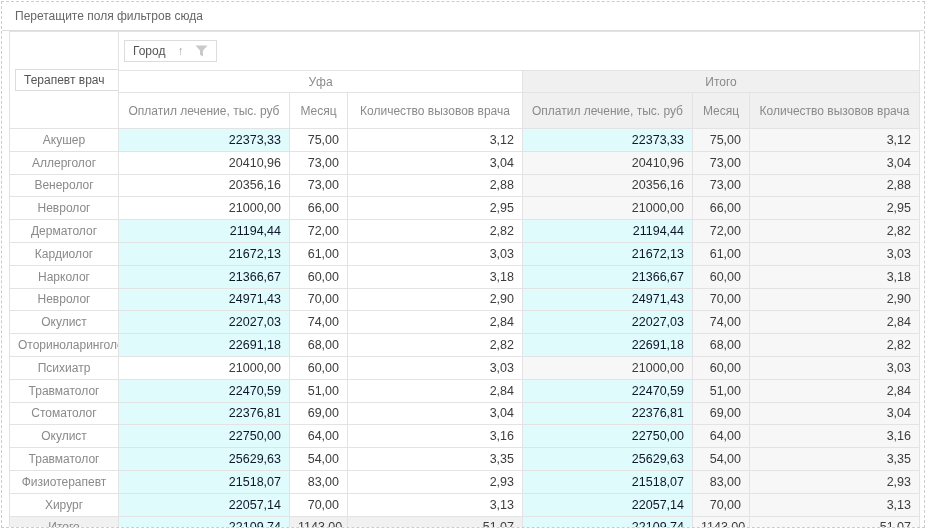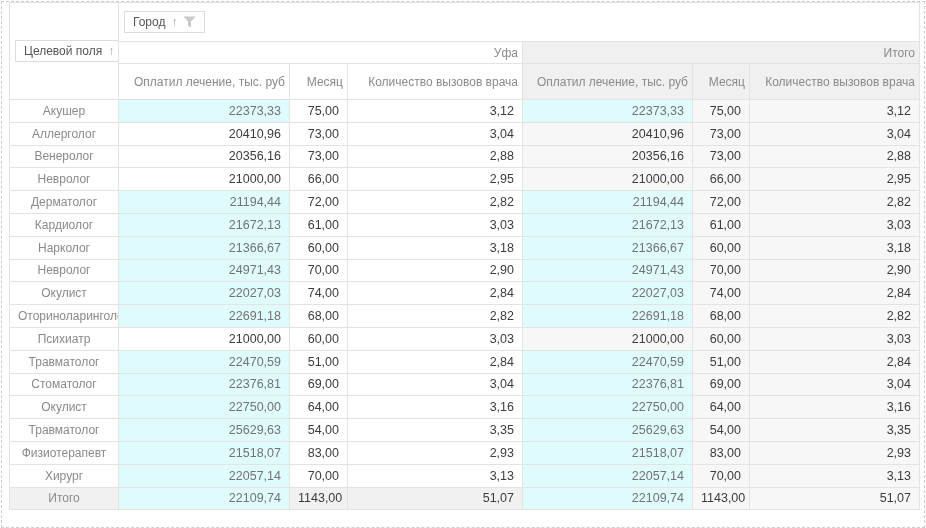--- a/index.html
+++ b/index.html
@@ -24,59 +24,62 @@
     border-collapse:collapse;
     table-layout:fixed;
     margin-left:7px;
     width:910px;
   }
   table.pivot td { border:1px solid #e3e3e3; box-sizing:border-box; overflow:hidden; white-space:nowrap; }
   tr.fields-row td { height:39px; background:#fff; vertical-align:middle; padding:0 0 0 5px; }
   td.desc-cell { background:#f2f2f2; vertical-align:bottom; padding:0 0 6px 5px; }
   tr.group-row td { height:22px; }
   tr.sub-row td { height:36px; }
-  .head { color:#8a8a8a; font-size:12px; text-align:right; background:#fff; font-weight:normal; padding:0 4px; }
+  .head { color:#8a8a8a; font-size:12px; text-align:center; background:#fff; font-weight:normal; padding:0 4px; }
   .head.total { background:#f0f0f0; }
   tbody tr.data-row td { height:22.8px; }
   tbody tr.footer-row td { height:22px; background:#f1f1f1; }
   .rowlabel { color:#8a8a8a; font-size:12px; padding:0 8px; background:#fff;text-align:center; }
   tr.footer-row .rowlabel { background:#f1f1f1; }
   .num { text-align:right; color:#3c3c3c; font-size:12.5px; padding:0 8px; background:#fff; }
   .num.total { background:#f7f7f7; }
-  .num.hl { background:#dffbfc !important; color:#737373; }
+  .num.hl { background:#dffbfc !important; color:#0f172a; }
   .chip {
-    display:inline-flex; align-items:center; gap:6px;
+    display:inline-flex; align-items:center; gap:12px;
     border:1px solid #dcdcdc; background:#fff;
     padding:4px 8px; font-size:12px; color:#555;
     cursor:pointer; line-height:1;
   }
   .sort-arrow { color:#a8a8a8; font-size:12px; }
   .funnel-icon { display:inline-block; line-height:0; }
 </style>
 </head>
 <body>
 
 <div class="widget">
 
+  <div class="filter-area">
+    <span>Перетащите поля фильтров сюда</span>
+  </div>
 
   <table class="pivot">
     <colgroup>
       <col style="width:109px">
       <col style="width:171px">
         <col style="width:58px">
         <col style="width:175px">
       <col style="width:170px">
         <col style="width:57px">
         <col style="width:170px">
     </colgroup>
     <tbody>
       <tr class="fields-row">
         <td class="desc-cell" rowspan="3">
           <span class="chip">
-            <span>Целевой поля</span>
+            <span>Терапевт врач</span>
             <span class="sort-arrow">↑</span>
 
           </span>
         </td>
         <td colspan="6">
           <span class="chip">
             <span>Город</span>
             <span class="sort-arrow">↑</span>
             <span class="funnel-icon"><svg width="13" height="12" viewBox="0 0 13 12">
                   <path d="M0.5 0.5h12L8 5.6v6l-3-1.8V5.6z" fill="#c9c9c9"></path>

